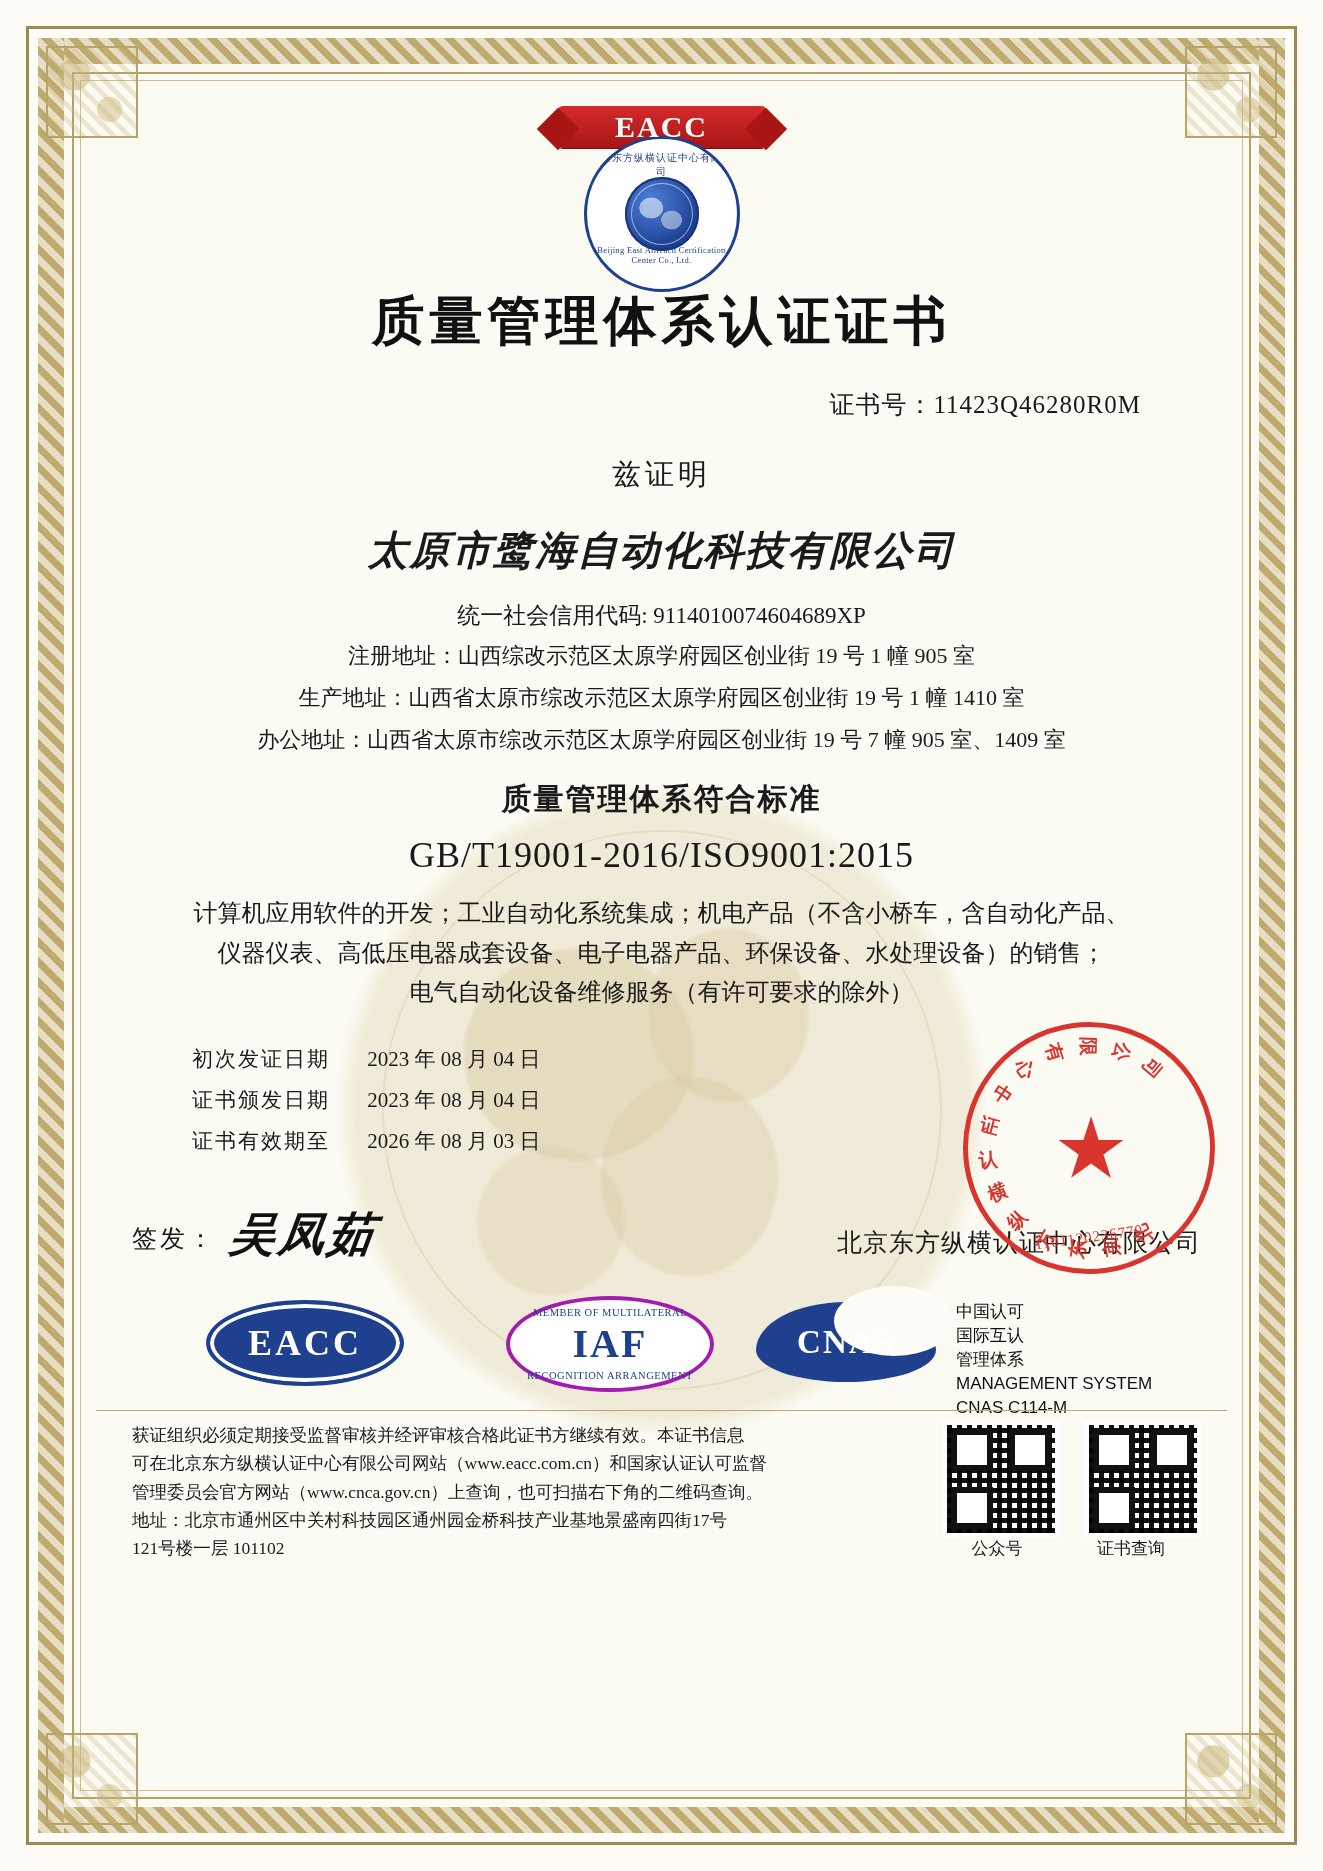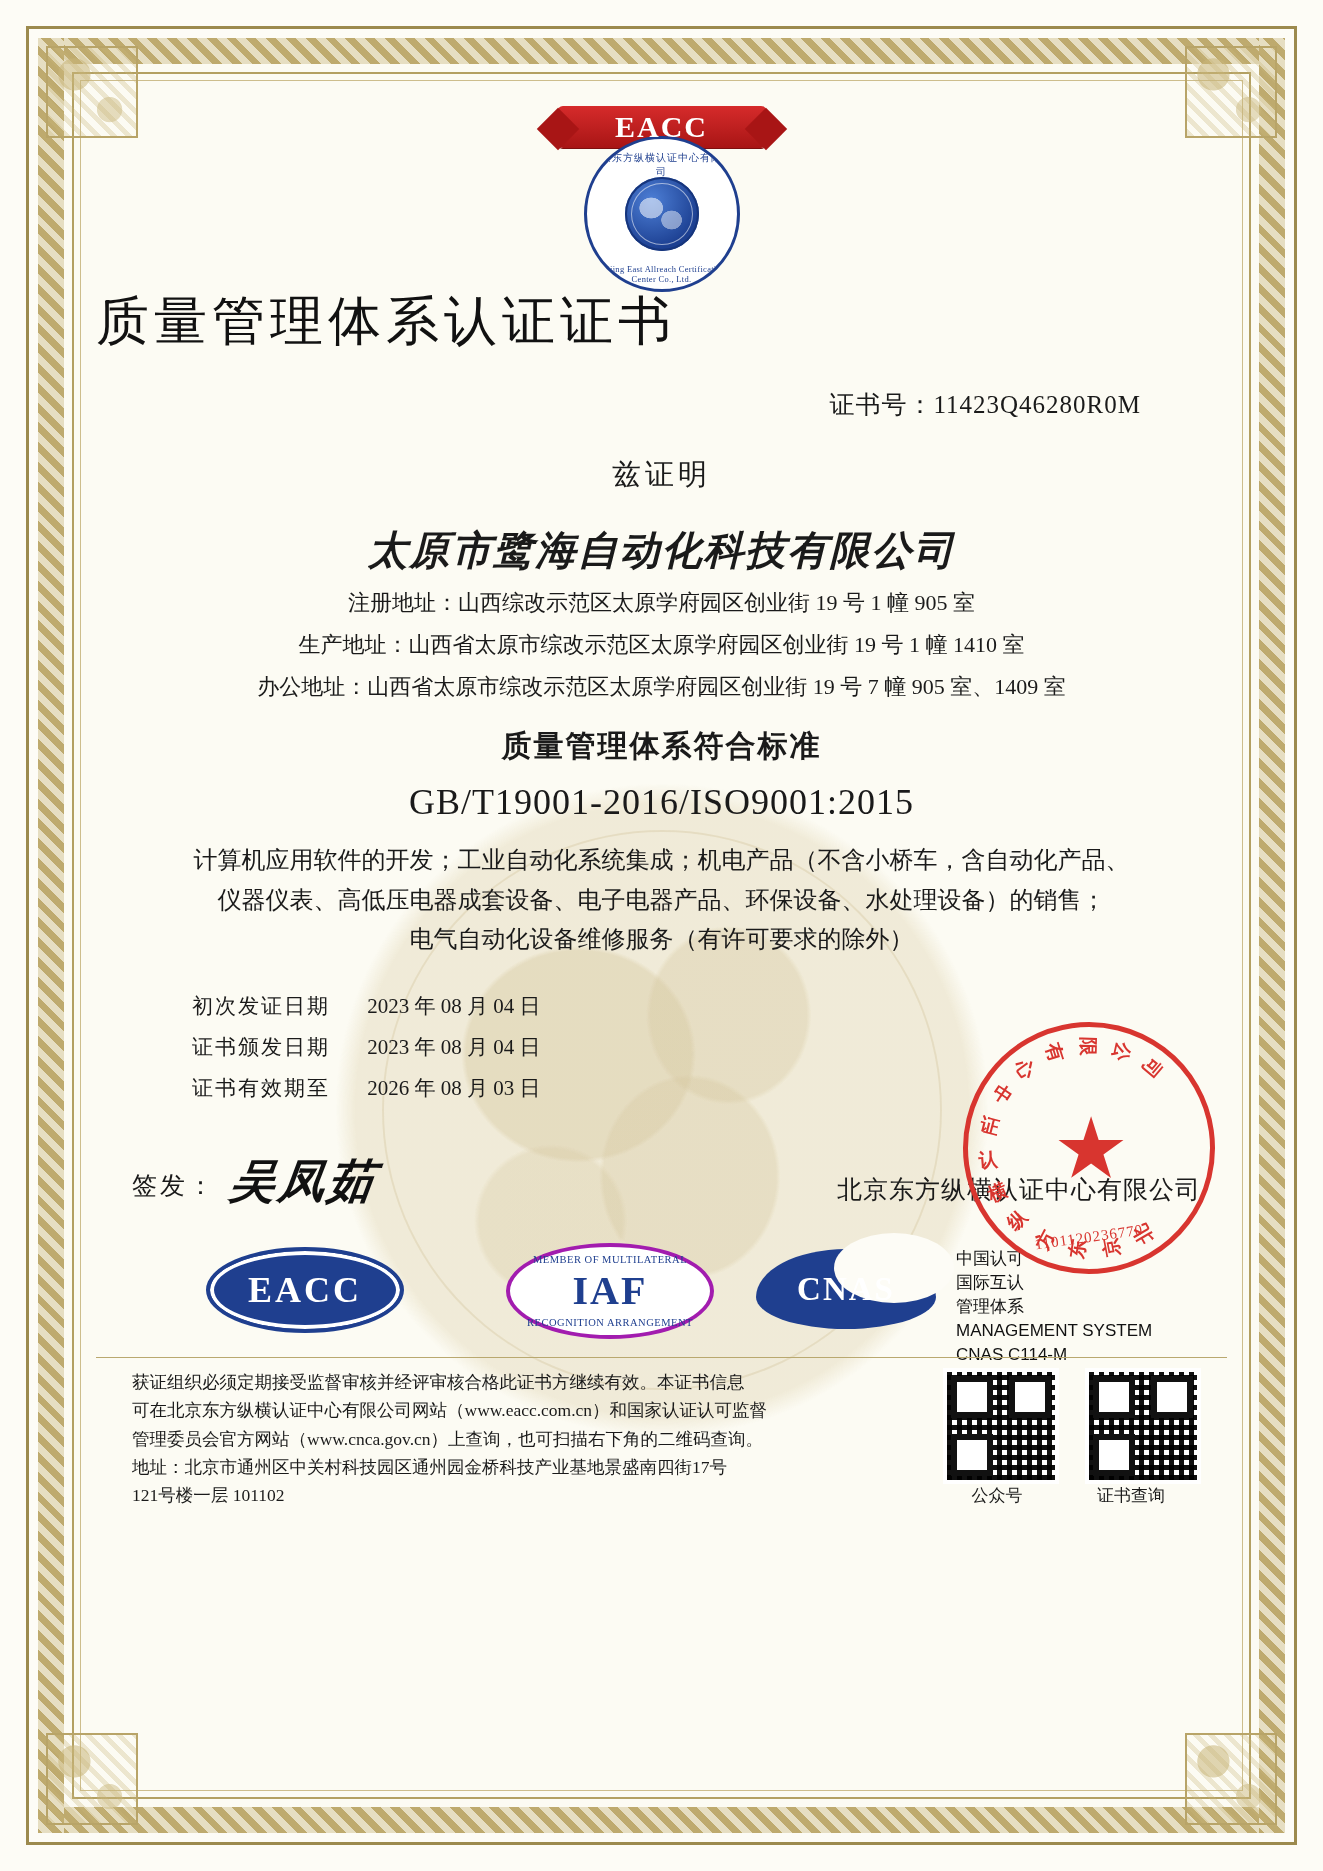--- a/index.html
+++ b/index.html
@@ -128,28 +128,28 @@
     border:1px solid rgba(255,255,255,.55);
     background:
       radial-gradient(ellipse at 32% 40%, rgba(255,255,255,.55) 0 20%, transparent 21%),
       radial-gradient(ellipse at 66% 60%, rgba(255,255,255,.45) 0 18%, transparent 19%);
   }
   .emblem .cn-arc{
     position:absolute;left:0;right:0;top:12px;text-align:center;
     font-size:10px;color:#1f3f8f;letter-spacing:1px;
   }
   .emblem .en-arc{
-    position:absolute;left:0;right:0;bottom:5px;text-align:center;
+    position:absolute;left:0;right:0;bottom:24px;text-align:center;
     font-size:8.5px;color:#1f3f8f;letter-spacing:.3px;
   }
 
   h1.title{
-    margin:24px 0 4px;
+    margin:24px 0 4px;text-align:center;
     font-family:"Liberation Sans",sans-serif;
-    font-weight:normal;font-size:53px;letter-spacing:5px;color:#111;
+    font-weight:bold;font-size:53px;letter-spacing:5px;color:#111;
   }
   .cert-no{
     margin:30px 0 0;text-align:right;padding-right:86px;
     font-size:25px;letter-spacing:1px;
   }
   .hereby{
     margin:34px 0 0;text-align:center;font-size:29px;letter-spacing:4px;
   }
   .company{
     margin:28px 0 0;text-align:center;
@@ -342,20 +342,21 @@
     </div>
 
     <h1 class="title">质量管理体系认证证书</h1>
 
     <div class="cert-no">证书号：11423Q46280R0M</div>
 
     <div class="hereby">兹证明</div>
 
     <div class="company">太原市鹭海自动化科技有限公司</div>
 
+    <div class="credit-code">统一社会信用代码: 9114010074604689XP</div>
 
     <div class="addr">注册地址：山西综改示范区太原学府园区创业街 19 号 1 幢 905 室</div>
     <div class="addr">生产地址：山西省太原市综改示范区太原学府园区创业街 19 号 1 幢 1410 室</div>
     <div class="addr">办公地址：山西省太原市综改示范区太原学府园区创业街 19 号 7 幢 905 室、1409 室</div>
 
     <div class="std-head">质量管理体系符合标准</div>
     <div class="std-code">GB/T19001-2016/ISO9001:2015</div>
 
     <div class="scope-body">
       <div>计算机应用软件的开发；工业自动化系统集成；机电产品（不含小桥车，含自动化产品、</div>

